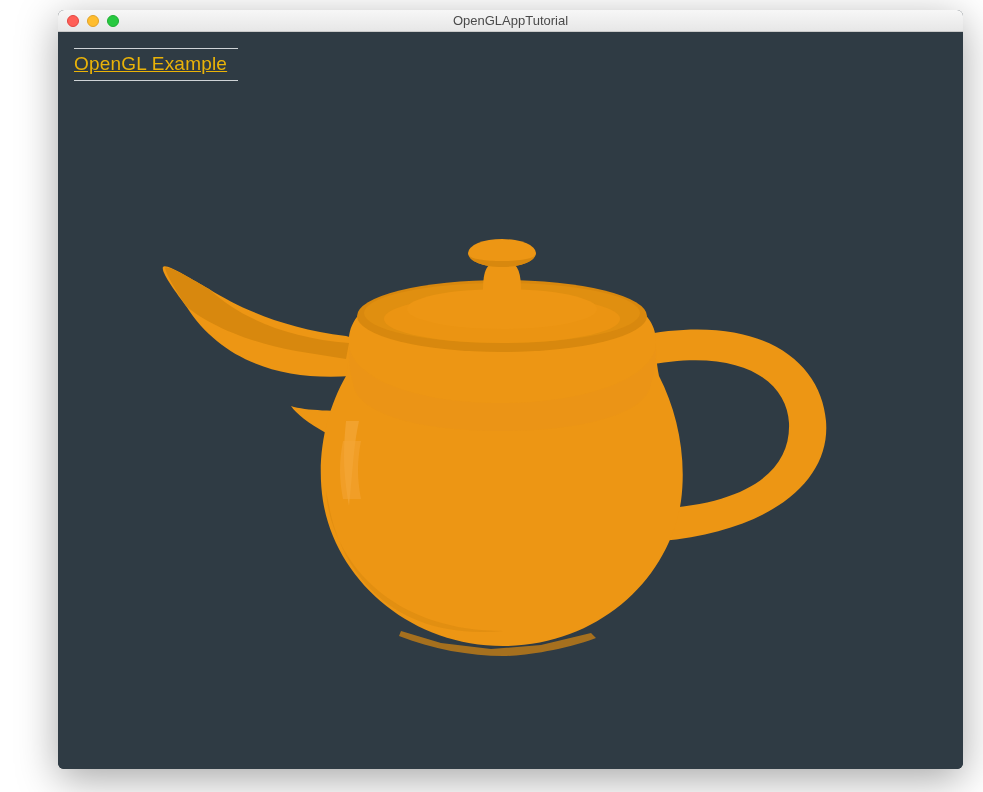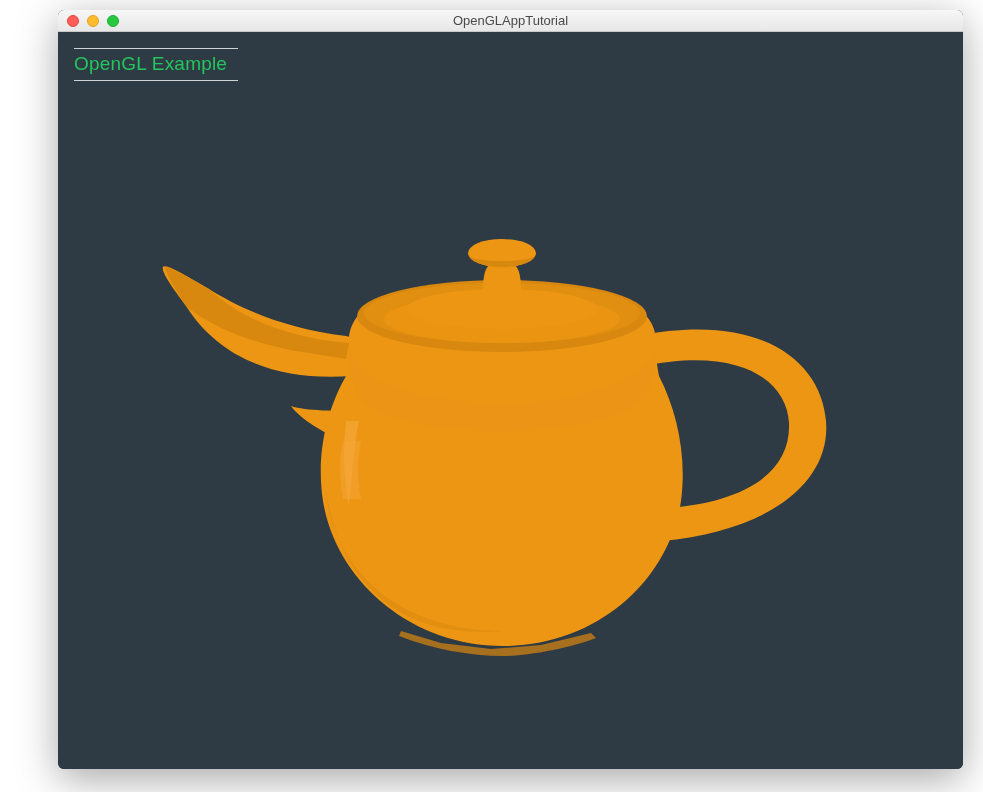--- a/index.html
+++ b/index.html
@@ -69,25 +69,26 @@
       left: 10px;
       padding: 4px 6px 6px 6px;
     }
     .panel-rule {
       height: 1px;
       width: 164px;
       background: #cfd4d7;
       margin-bottom: 2px;
     }
     .panel-title {
-      color: #22c55e;
+      color: #eab308;
       font-size: 19px;
       font-weight: 400;
       letter-spacing: 0.2px;
       padding: 2px 0 5px 0;
+      text-decoration: underline;
     }
     .panel-rule2 {
       height: 1px;
       width: 164px;
       background: #cfd4d7;
     }
     .teapot-holder {
       position: absolute;
       inset: 0;
       display: flex;

